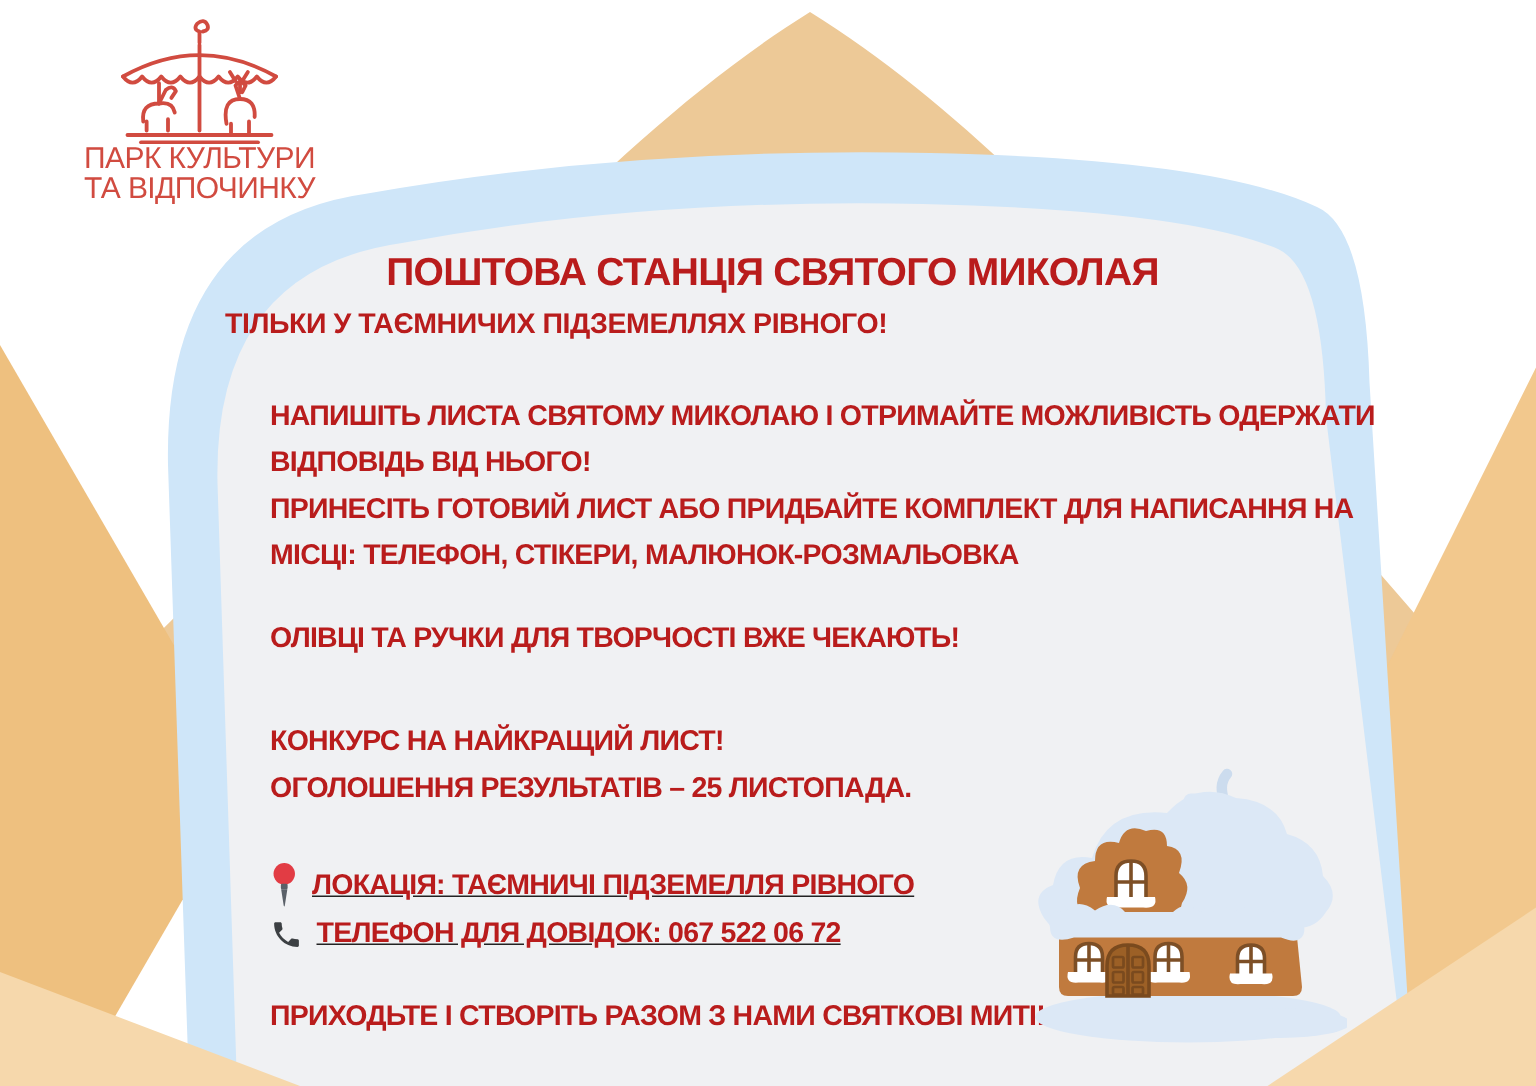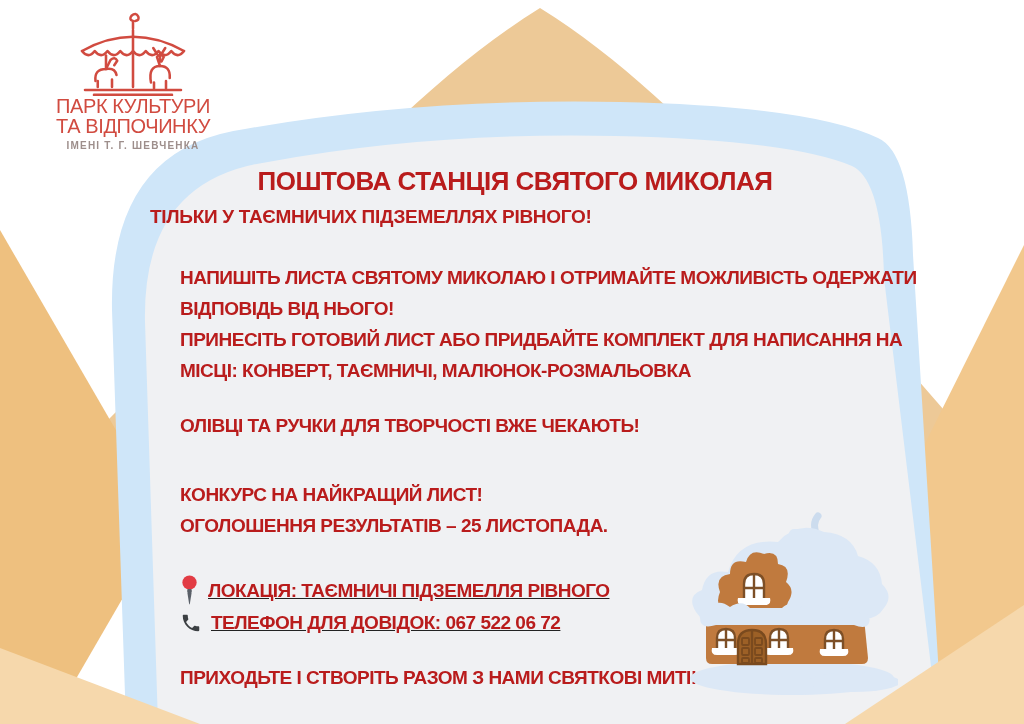--- a/index.html
+++ b/index.html
@@ -75,31 +75,30 @@
       <path d="M 104 94 Q 100 72 116 72 Q 130 72 129 88"></path>
       <path d="M 116 72 L 112 60 Q 116 54 121 60 L 118 66"></path>
       <path d="M 112 56 l -5 -8 M 118 56 l 5 -8"></path>
       <path d="M 108 94 L 108 102 M 124 92 L 124 102"></path>
 
       <path d="M 16 104 L 144 104"></path>
       <path d="M 28 110.5 L 132 110.5"></path>
     </svg>
     <div class="logo-line">ПАРК КУЛЬТУРИ</div>
     <div class="logo-line">ТА ВІДПОЧИНКУ</div>
-    <div class="logo-sub">ІМЕНІ Т. Г. ШЕВЧЕНКА</div>
   </div>
 
   <div class="ptxt title">ПОШТОВА СТАНЦІЯ СВЯТОГО МИКОЛАЯ</div>
   <div class="ptxt subtitle">ТІЛЬКИ У ТАЄМНИЧИХ ПІДЗЕМЕЛЛЯХ РІВНОГО!</div>
 
   <div class="block intro">
     <div class="ptxt body-line" style="position:static">НАПИШІТЬ ЛИСТА СВЯТОМУ МИКОЛАЮ І ОТРИМАЙТЕ МОЖЛИВІСТЬ ОДЕРЖАТИ</div>
     <div class="ptxt body-line" style="position:static">ВІДПОВІДЬ ВІД НЬОГО!</div>
     <div class="ptxt body-line" style="position:static">ПРИНЕСІТЬ ГОТОВИЙ ЛИСТ АБО ПРИДБАЙТЕ КОМПЛЕКТ ДЛЯ НАПИСАННЯ НА</div>
-    <div class="ptxt body-line" style="position:static">МІСЦІ: КОНВЕРТ, ТАЄМНИЧІ, МАЛЮНОК-РОЗМАЛЬОВКА</div>
+    <div class="ptxt body-line" style="position:static">МІСЦІ: ТЕЛЕФОН, СТІКЕРИ, МАЛЮНОК-РОЗМАЛЬОВКА</div>
   </div>
 
   <div class="block supplies">
     <div class="ptxt body-line" style="position:static">ОЛІВЦІ ТА РУЧКИ ДЛЯ ТВОРЧОСТІ ВЖЕ ЧЕКАЮТЬ!</div>
   </div>
 
   <div class="block contest">
     <div class="ptxt body-line" style="position:static">КОНКУРС НА НАЙКРАЩИЙ ЛИСТ!</div>
     <div class="ptxt body-line" style="position:static">ОГОЛОШЕННЯ РЕЗУЛЬТАТІВ – 25 ЛИСТОПАДА.</div>
   </div>

